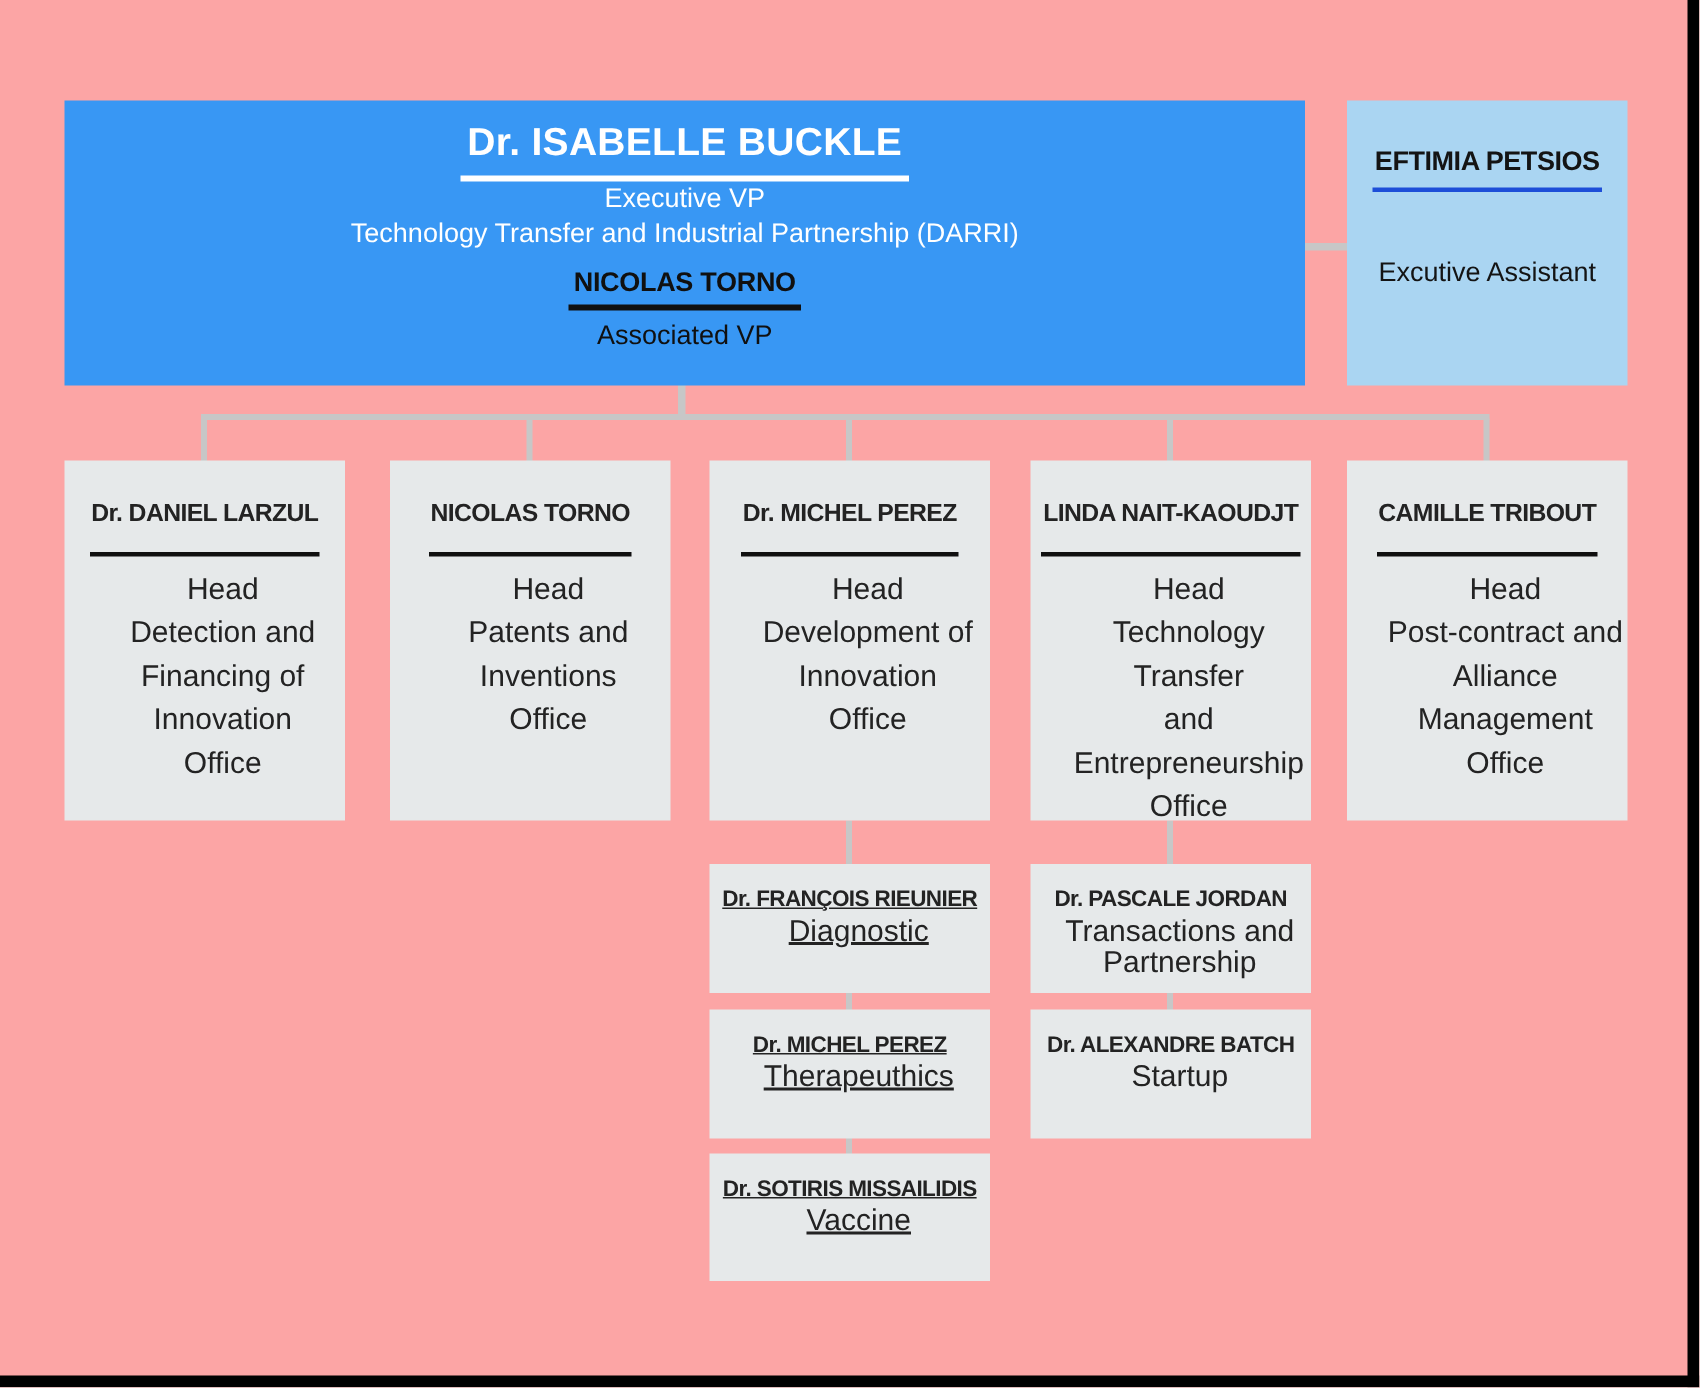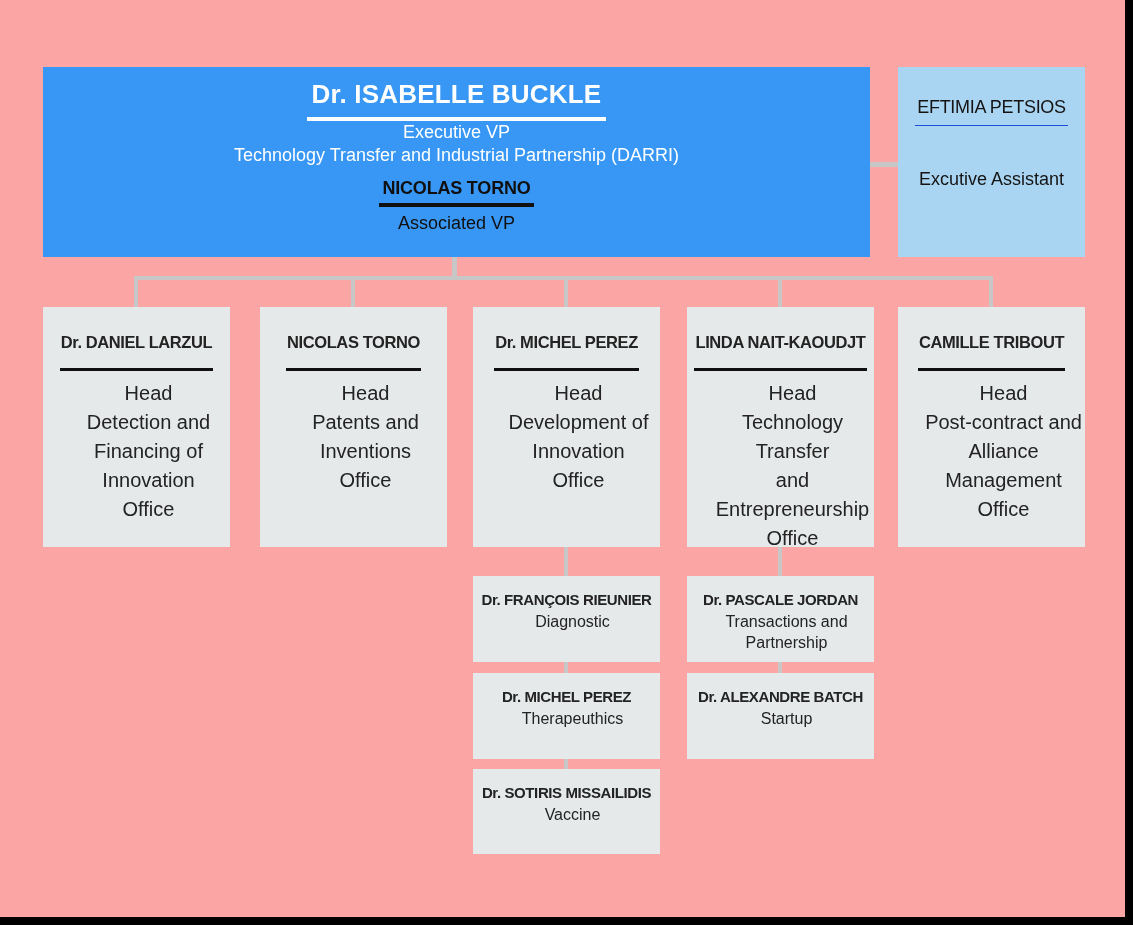--- a/index.html
+++ b/index.html
@@ -37,41 +37,41 @@
   .exec-sub2{margin-top:1px;font-size:18px;line-height:22px;}
   .deputy-name{
     width:fit-content;margin:12px auto 0;font-size:18px;font-weight:bold;color:#101010;
     padding:0 3px 4px;border-bottom:4px solid #101010;line-height:1.2;letter-spacing:-0.2px;
   }
   .deputy-title{margin-top:6px;font-size:18px;color:#101010;}
 
   
   .assistant-box{left:898px;top:67px;width:187px;height:190px;background:#aad5f2;color:#141414;}
   .assistant-name{
-    width:fit-content;margin:30px auto 0;font-size:18px;font-weight:normal;
-    letter-spacing:-0.3px;padding:0 2px 6px;border-bottom:1px solid #1d4ed8;line-height:1.2;
+    width:fit-content;margin:30px auto 0;font-size:18px;font-weight:bold;
+    letter-spacing:-0.3px;padding:0 2px 6px;border-bottom:3px solid #1d4ed8;line-height:1.2;
   }
   .assistant-title{margin-top:43px;font-size:18px;}
 
   
   .dept-box{top:307px;width:187px;height:240px;background:#e6e9ea;color:#232323;}
   .d1{left:43px;} .d2{left:260px;} .d3{left:473px;} .d4{left:687px;} .d5{left:898px;}
   .dept-name{
     width:fit-content;margin:26px auto 0;font-size:16.5px;font-weight:bold;
     letter-spacing:-0.4px;padding:0 1px 15px;border-bottom:3px solid #101010;line-height:1.2;
     white-space:nowrap;
   }
   .dept-role{margin-top:8px;font-size:20px;line-height:29px;white-space:pre-line;padding-left:24px;}
 
   
   .sub-box{width:187px;background:#e6e9ea;color:#232323;}
-  .col-innov{left:473px;} .col-trans{left:687px;}
+  .col-innov{left:473px;text-decoration:underline;} .col-trans{left:687px;}
   .r0{top:576px;height:86px;} .r1{top:673px;height:86px;} .r2{top:769px;height:85px;}
   .sub-name{margin-top:15px;font-size:15px;font-weight:bold;letter-spacing:-0.4px;white-space:nowrap;}
-  .sub-role{margin-top:3px;font-size:16px;line-height:21px;white-space:pre-line;padding-left:12px;}
+  .sub-role{margin-top:3px;font-size:20px;line-height:21px;white-space:pre-line;padding-left:12px;}
 </style>
 </head>
 <body>
 
 <div class="canvas">
 
   <div class="bar-right"></div>
   <div class="bar-bottom"></div>
 
   <div class="conn c-exec-assist"></div>

